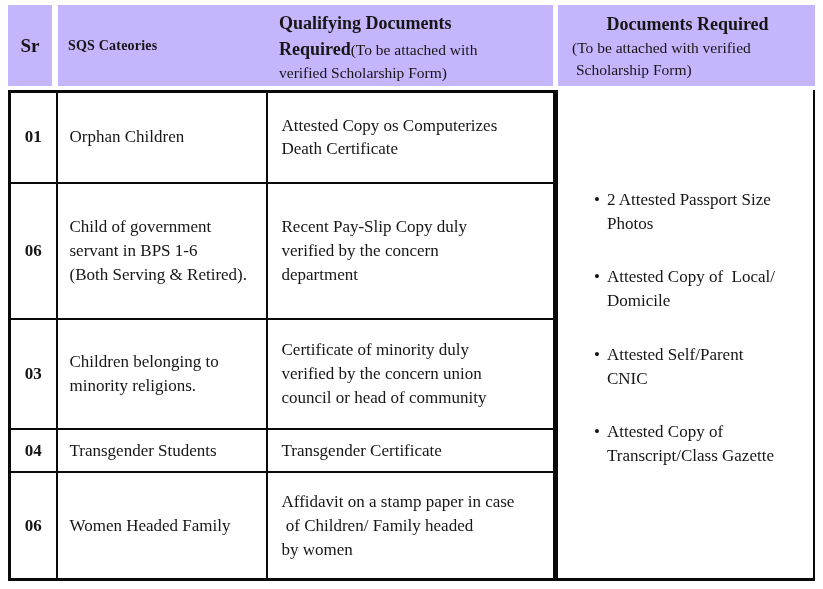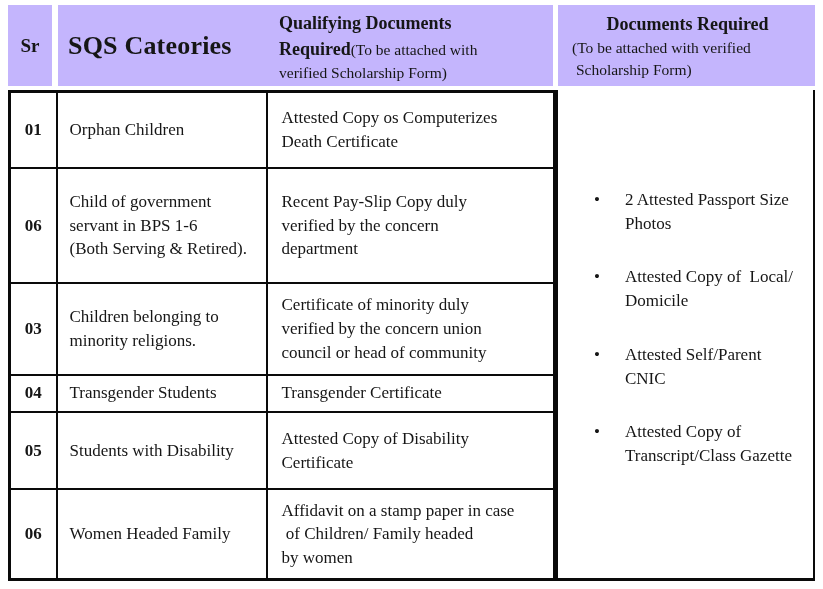--- a/index.html
+++ b/index.html
@@ -27,21 +27,21 @@
   }
   .hdr-sr {
     left: 8px; width: 44px;
     display: flex; align-items: center; justify-content: center;
     font-weight: bold; font-size: 19px;
   }
   .hdr-cat {
     left: 58px; width: 207px;
     display: flex; align-items: center;
     padding-left: 10px;
-    font-weight: bold; font-size: 26px;
+    font-weight: bold; font-size: 14px;
     letter-spacing: 0.2px;
   }
   .hdr-qual {
     left: 263px; width: 290px;
     padding: 5px 32px 5px 16px;
     font-size: 15.5px;
     line-height: 1.45;
   }
   .hdr-qual b { font-size: 18px; }
   .hdr-docs {
@@ -116,21 +116,21 @@
   }
   .docs-list li {
     display: flex;
     margin-bottom: 29px;
     line-height: 1.42;
   }
   .bullet {
     flex: 0 0 auto;
     margin-right: 7px;
   }
-  .docs-list .item-text { white-space: pre-wrap; margin-left: 18px; }
+  .docs-list .item-text { white-space: pre-wrap; }
 </style>
 </head>
 <body>
 
 <div class="page">
 
   <div class="hdr-box hdr-sr">
     <span>Sr</span>
   </div>
 
@@ -176,26 +176,20 @@
 minority religions.</td>
         <td class="cell-qual multiline">Certificate of minority duly
 verified by the concern union
 council or head of community</td>
       </tr>
       <tr class="row-4">
         <td class="cell-sr">04</td>
         <td class="cell-cat multiline">Transgender Students</td>
         <td class="cell-qual multiline">Transgender Certificate</td>
       </tr>
-      <tr class="row-5">
-        <td class="cell-sr">05</td>
-        <td class="cell-cat multiline">Students with Disability</td>
-        <td class="cell-qual multiline">Attested Copy of Disability
-Certificate</td>
-      </tr>
       <tr class="row-6">
         <td class="cell-sr">06</td>
         <td class="cell-cat multiline">Women Headed Family</td>
         <td class="cell-qual multiline">Affidavit on a stamp paper in case
  of Children/ Family headed
 by women</td>
       </tr>
     </tbody>
   </table>
 

